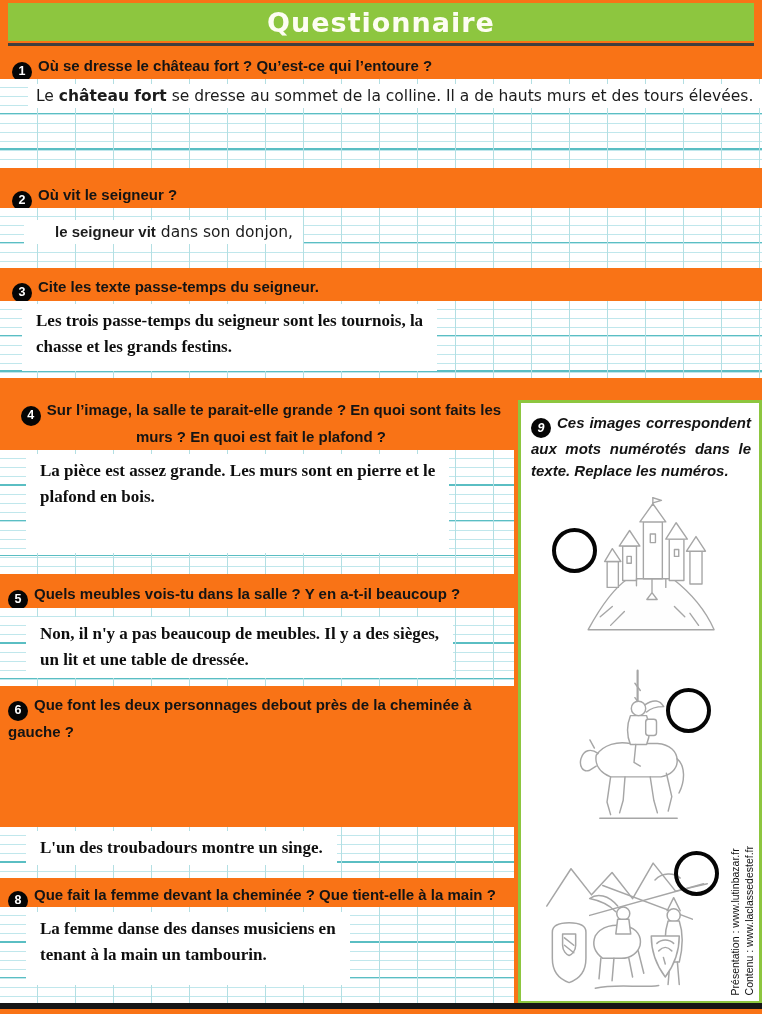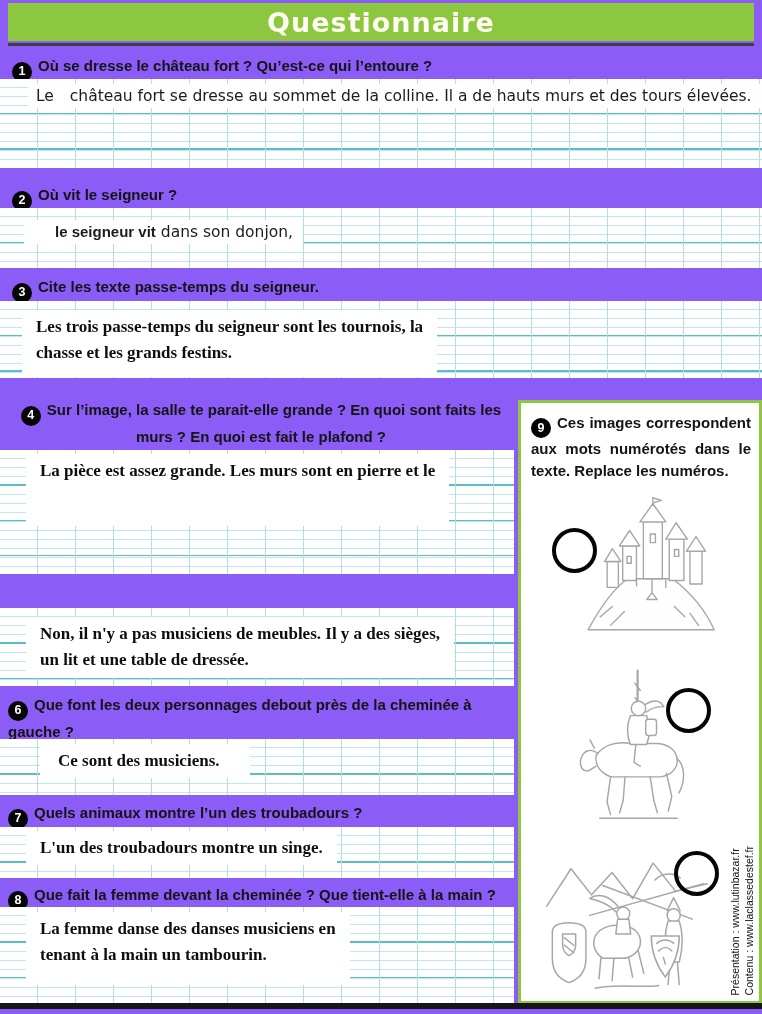--- a/index.html
+++ b/index.html
@@ -1,17 +1,17 @@
 <!DOCTYPE html>
 <html><head>
 <meta charset="utf-8">
 <style>
   html,body{margin:0;padding:0;}
   .page{
-    position:relative; width:762px; height:1014px; background:#8b5cf6;
+    position:relative; width:762px; height:1014px; background:#f97316;
     font-family:"Liberation Sans",sans-serif; overflow:hidden;
   }
   
   .banner{
     position:absolute; left:8px; top:3px; width:746px; height:38px;
     background:#8dc63f; display:flex; align-items:center; justify-content:center;
   }
   .banner-title{
     color:#fdfdf2; font-size:27px; font-weight:bold; letter-spacing:1px;
     font-family:"DejaVu Sans",sans-serif;
@@ -35,34 +35,34 @@
     background-image:
       repeating-linear-gradient(90deg,  transparent 0 37px, #b3dfe3 37px 38px),
       repeating-linear-gradient(180deg, transparent 0 34px, #5abec3 34px 35.5px),
       repeating-linear-gradient(180deg, transparent 0 8px,  #c0e7ec 8px 9px);
   }
   .abox{ position:absolute; background:#fff; white-space:nowrap; }
   .print{
     font-family:"DejaVu Sans",sans-serif; font-size:15.5px; color:#1c1c1c;
     padding:3px 10px 3px 8px;
   }
-  .print b{ font-weight:normal;margin-left:11px; }
+  .print b{ font-weight:bold; }
   .sans-bold{ font-weight:bold; font-family:"Liberation Sans",sans-serif; font-size:15px;margin-left:23px; }
   .serif{
     font-family:"Liberation Serif",serif; font-weight:bold; font-size:17px;
     color:#0e0e0e; line-height:1.55; padding:4px 14px;
   }
   
   .panel{
     position:absolute; left:518px; top:400px; width:244px; height:604px;
     border:3px solid #8dc63f; background:#fff; box-sizing:border-box;
   }
   .p9{
     margin:9px 8px 0 10px; font-weight:bold; font-size:15px; line-height:1.45;
-    text-align:justify; color:#141414;
+    text-align:justify; color:#141414;font-style:italic;
   }
   .ring{
     position:absolute; width:37px; height:37px; border:4px solid #050505;
     border-radius:50%; background:transparent;
   }
   .sketch{ position:absolute; }
   .sketch svg{ stroke:#a6a6a6; fill:none; stroke-width:1.6; stroke-linecap:round; stroke-linejoin:round; }
   .credits{
     position:absolute; right:2px; bottom:6px; display:flex; gap:1px;
   }
@@ -95,52 +95,50 @@
     <span class="badge">2</span><span>Où vit le seigneur ?</span>
   </div>
   <div class="seyes" style="left:0; top:208px; width:762px; height:60px;">
     <div class="abox print" style="left:24px; top:12px;"><span class="sans-bold">le seigneur vit</span><span> dans son donjon,</span></div>
   </div>
 
   <div class="q" style="left:12px; top:276px; width:730px;">
     <span class="badge">3</span><span>Cite les texte passe-temps du seigneur.</span>
   </div>
   <div class="seyes" style="left:0; top:301px; width:762px; height:77px;">
-    <div class="abox serif" style="left:22px; top:9px; padding-bottom:10px;">
+    <div class="abox serif" style="left:22px; top:3px; padding-bottom:10px;">
       <div>Les trois passe-temps du seigneur sont les tournois, la</div>
       <div>chasse et les grands festins.</div>
     </div>
   </div>
 
   <div class="q" style="left:8px; top:399px; width:506px;text-align:center;">
     <span class="badge">4</span><span>Sur l’image, la salle te parait-elle grande ? En quoi sont faits les murs ? En quoi est fait le plafond ?</span>
   </div>
   <div class="seyes" style="left:0; top:450px; width:514px; height:124px;">
     <div class="abox serif" style="left:26px; top:4px; padding-bottom:42px;">
       <div>La pièce est assez grande. Les murs sont en pierre et le</div>
-    </div>
-  </div>
-
+      <div>plafond en bois.</div>
+    </div>
+  </div>
+
+  <div class="q nowrap" style="left:8px; top:583px;">
+    <span class="badge">5</span><span>Quels meubles vois-tu dans la salle ? Y en a-t-il beaucoup ?</span>
+  </div>
   <div class="seyes" style="left:0; top:608px; width:514px; height:78px;">
     <div class="abox serif" style="left:26px; top:9px;">
-      <div>Non, il n'y a pas musiciens de meubles. Il y a des sièges,</div>
+      <div>Non, il n'y a pas beaucoup de meubles. Il y a des sièges,</div>
       <div>un lit et une table de dressée.</div>
     </div>
   </div>
 
   <div class="q" style="left:8px; top:694px; width:506px;">
     <span class="badge">6</span><span>Que font les deux personnages debout près de la cheminée à gauche ?</span>
   </div>
-  <div class="seyes" style="left:0; top:739px; width:514px; height:56px;">
-    <div class="abox serif" style="left:40px; top:5px; padding-left:18px; padding-right:30px;">Ce sont des musiciens.</div>
-  </div>
-
-  <div class="q nowrap" style="left:8px; top:802px;">
-    <span class="badge">7</span><span>Quels animaux montre l’un des troubadours ?</span>
-  </div>
+
   <div class="seyes" style="left:0; top:827px; width:514px; height:51px;">
     <div class="abox serif" style="left:26px; top:4px;">L'un des troubadours montre un singe.</div>
   </div>
 
   <div class="q nowrap" style="left:8px; top:884px;">
     <span class="badge">8</span><span>Que fait la femme devant la cheminée ? Que tient-elle à la main ?</span>
   </div>
   <div class="seyes" style="left:0; top:907px; width:514px; height:97px;">
     <div class="abox serif" style="left:26px; top:5px; padding-bottom:16px;">
       <div>La femme danse des danses musiciens en</div>

